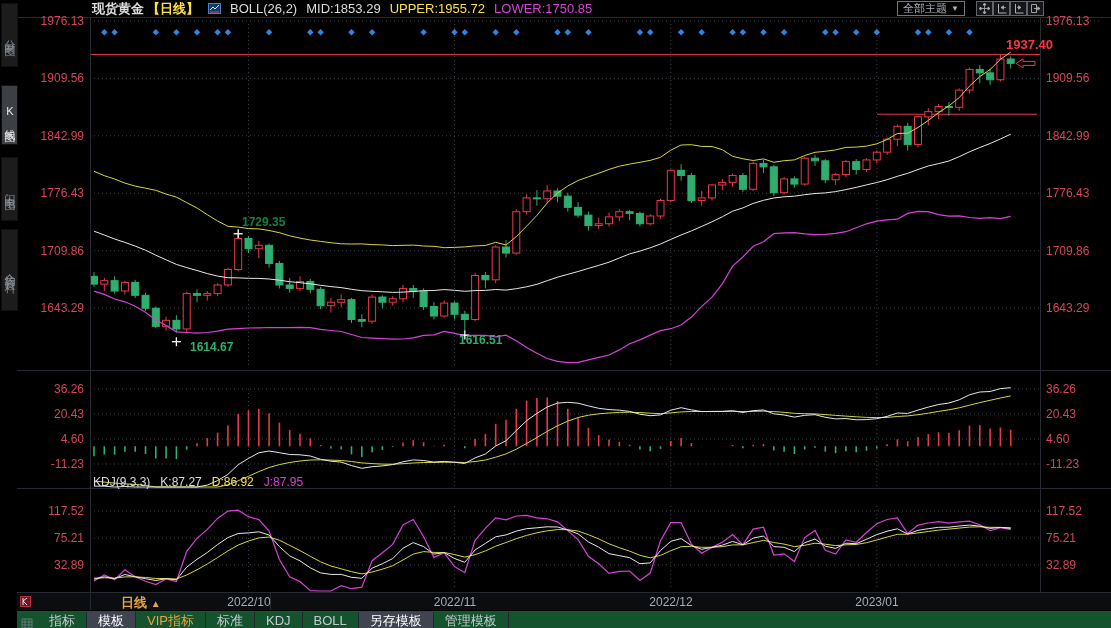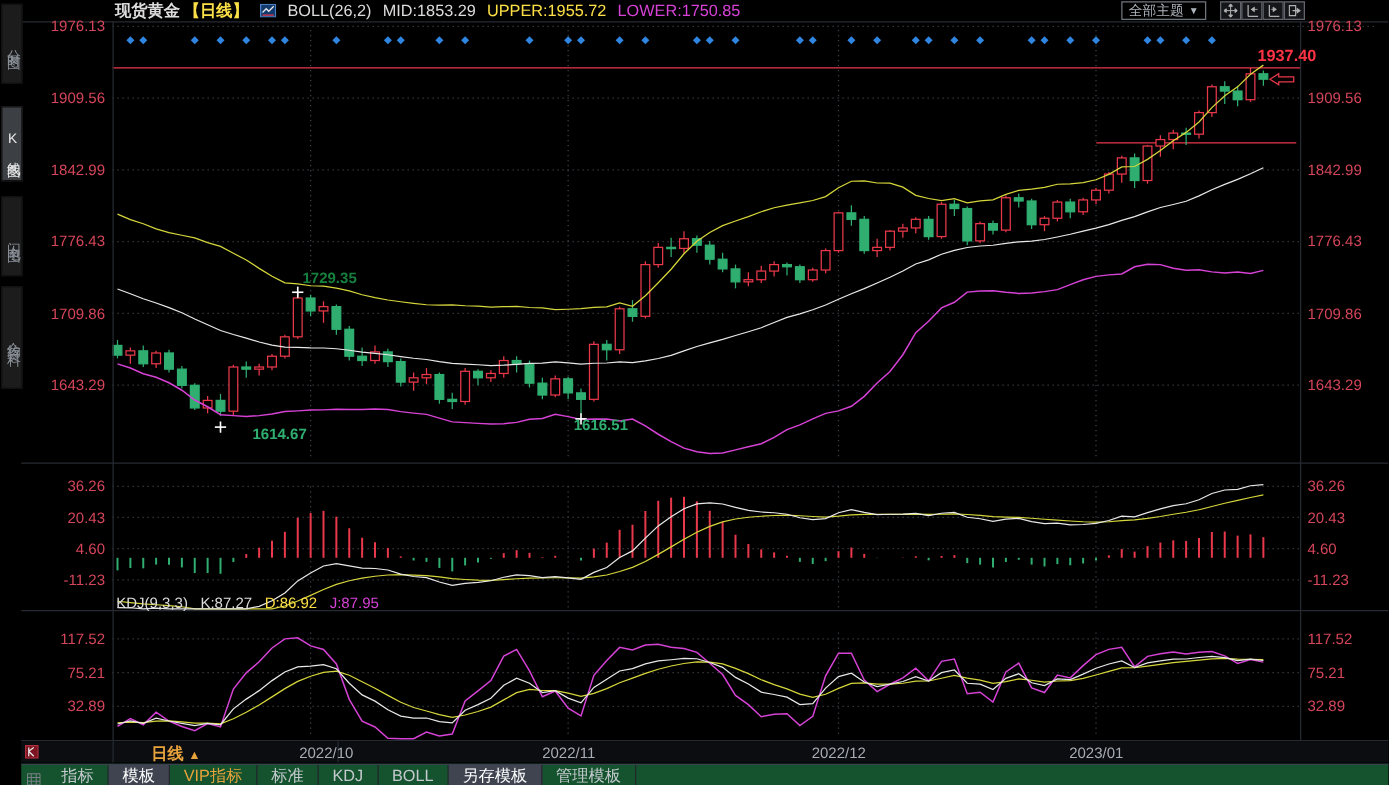--- a/index.html
+++ b/index.html
@@ -482,36 +482,36 @@
     <span class="mag">J:87.95</span>
   </div>
   <div class="pl l" style="top:504px;">117.52</div>
   <div class="pl l" style="top:531px;">75.21</div>
   <div class="pl l" style="top:558px;">32.89</div>
   <div class="pl r" style="top:504px;">117.52</div>
   <div class="pl r" style="top:531px;">75.21</div>
   <div class="pl r" style="top:558px;">32.89</div>
 
   <div class="ann" style="left:242px;top:215px;color:#15803d;">1729.35</div>
-  <div class="ann" style="left:202px;top:340px;color:#2fae70;">1614.67</div>
+  <div class="ann" style="left:190px;top:340px;color:#2fae70;">1614.67</div>
   <div class="ann" style="left:459px;top:333px;color:#2fae70;">1616.51</div>
   <div class="ann" style="left:1006px;top:37px;color:#ff3344;font-size:13px;">1937.40</div>
 
   <div id="dstrip">
     <div style="position:absolute;left:73px;top:0;width:1px;height:17px;background:#262b33;"></div>
     <div style="position:absolute;left:253px;top:0;width:1px;height:17px;background:#262b33;"></div>
     <svg width="11" height="11" style="left:3px;top:3px;">
       <rect x="0.5" y="0.5" width="10" height="10" fill="#7a1420" stroke="#b03040"></rect>
       <path d="M3 2v7M3 5l4-3M3 5l4 4" stroke="#e8e8e8" fill="none"></path>
     </svg>
     <div id="period">
       <span>日线</span>
       <span style="font-size:10px;">▲</span>
     </div>
-    <div class="dlbl" style="left:232px;margin-left:12px;">2022/10</div>
+    <div class="dlbl" style="left:232px;">2022/10</div>
     <div class="dlbl" style="left:438px;">2022/11</div>
     <div class="dlbl" style="left:654px;">2022/12</div>
     <div class="dlbl" style="left:860px;">2023/01</div>
   </div>
 
   <div id="tabs">
     <svg width="12" height="11" style="position:static;margin:0 5px 0 4px;">
       <path d="M1 1h10v9H1zM1 4h10M1 7h10M4 1v9M8 1v9" stroke="#7a8088" fill="none" stroke-width="0.8"></path>
     </svg>
     <div class="tab">指标</div>

